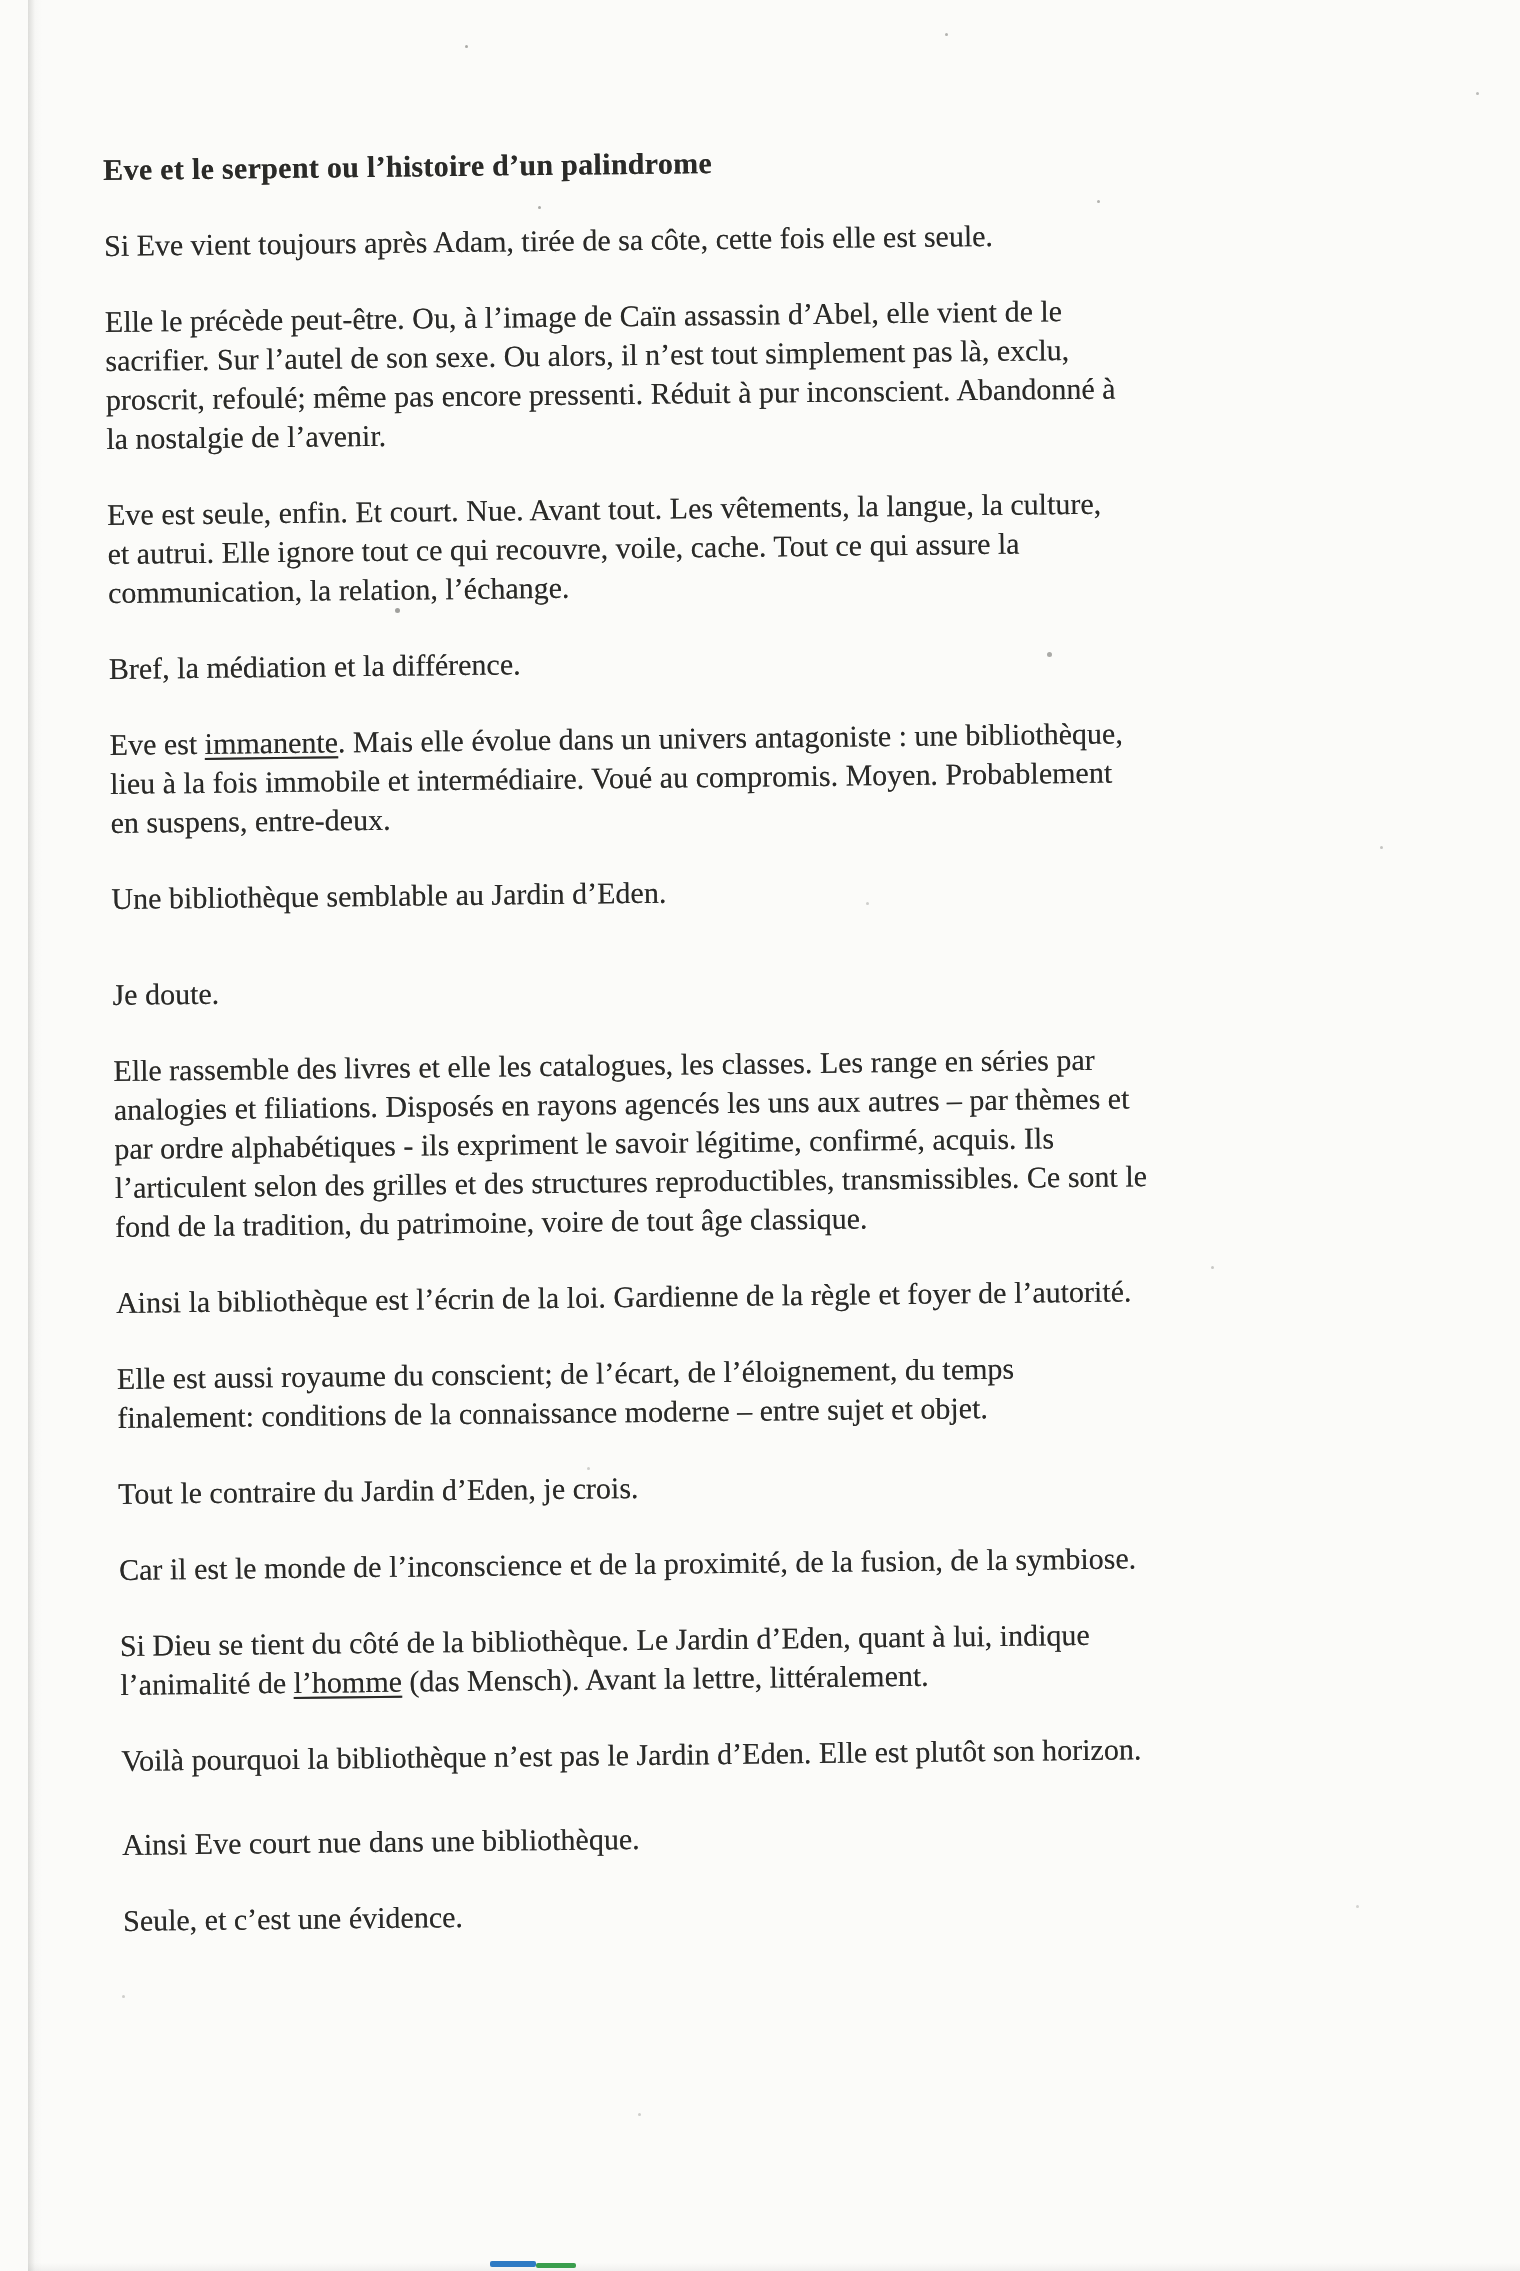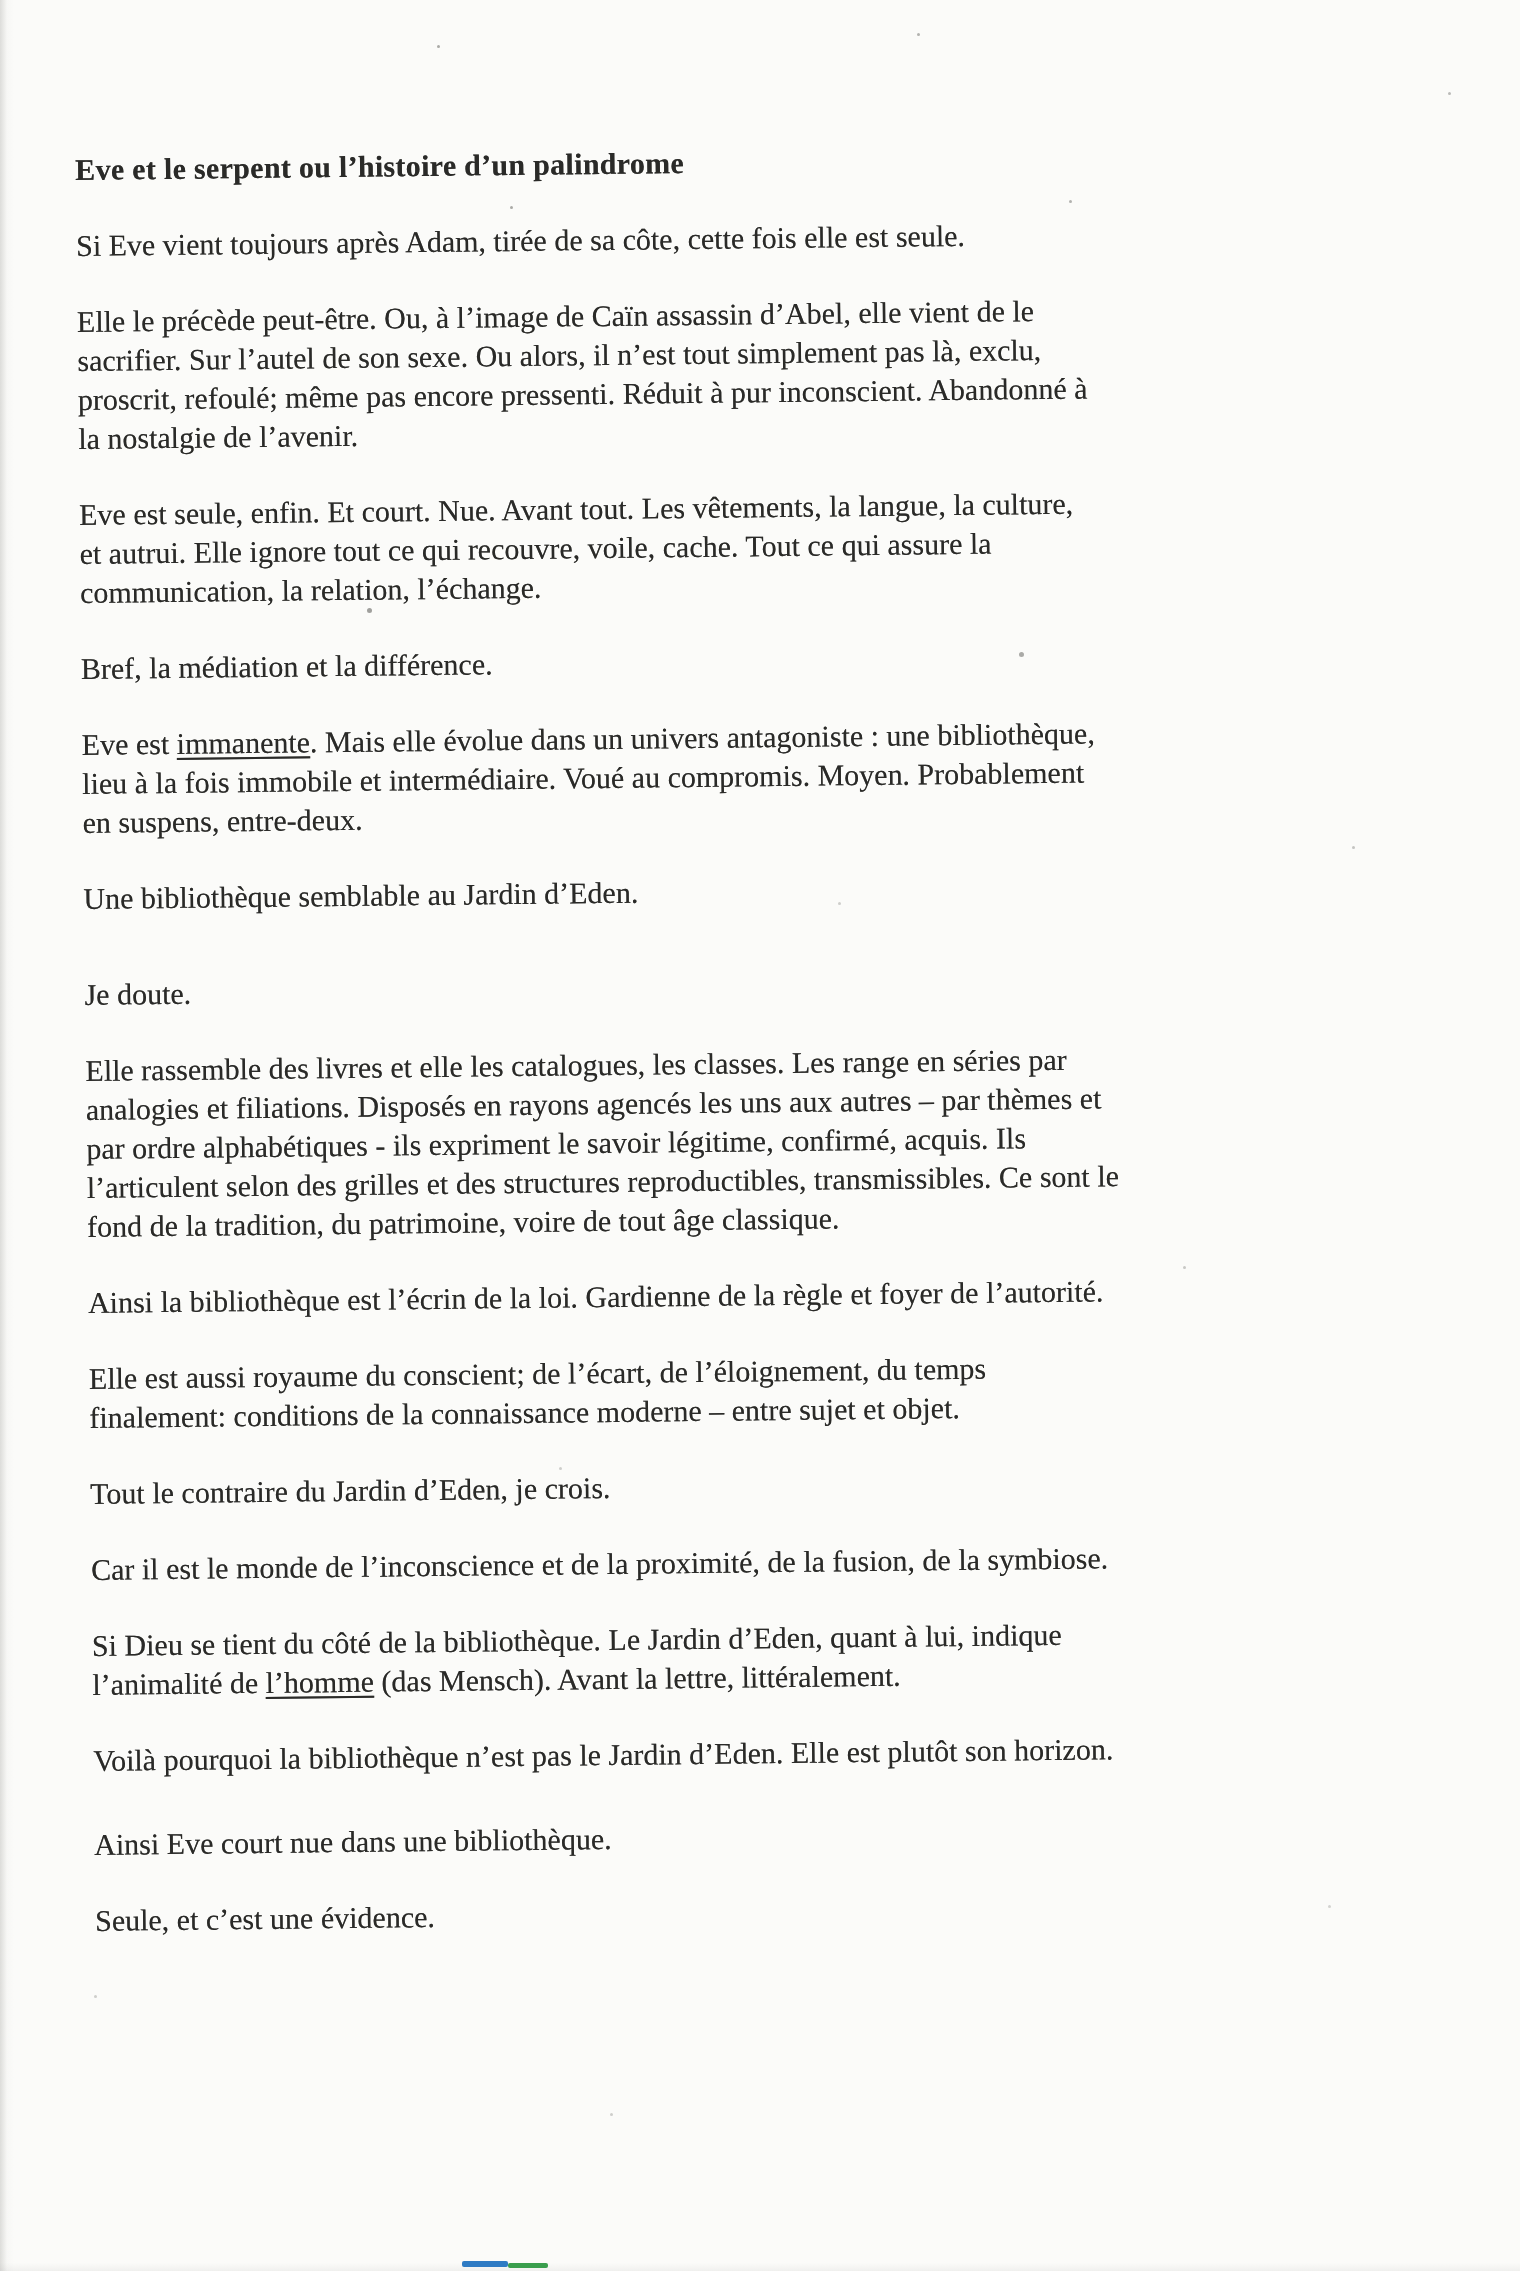--- a/index.html
+++ b/index.html
@@ -8,20 +8,21 @@
     background: #fbfbf9;
     position: relative;
     overflow: hidden;
   }
   .page {
     position: absolute; inset: 0;
     background:
       linear-gradient(to right, rgba(150,150,146,0.30), rgba(150,150,146,0.04) 7px, rgba(150,150,146,0) 14px),
       linear-gradient(to top, rgba(160,160,156,0.12), rgba(160,160,156,0) 8px),
       #fbfbf9;
+    margin-left: 28px;
   }
   .content {
     position: absolute;
     left: 75px; top: 150px;
     width: 1330px;
     transform: rotate(-0.65deg);
     transform-origin: 0 0;
     font-family: "Liberation Serif", "DejaVu Serif", serif;
     font-size: 30px;
     line-height: 39px;

